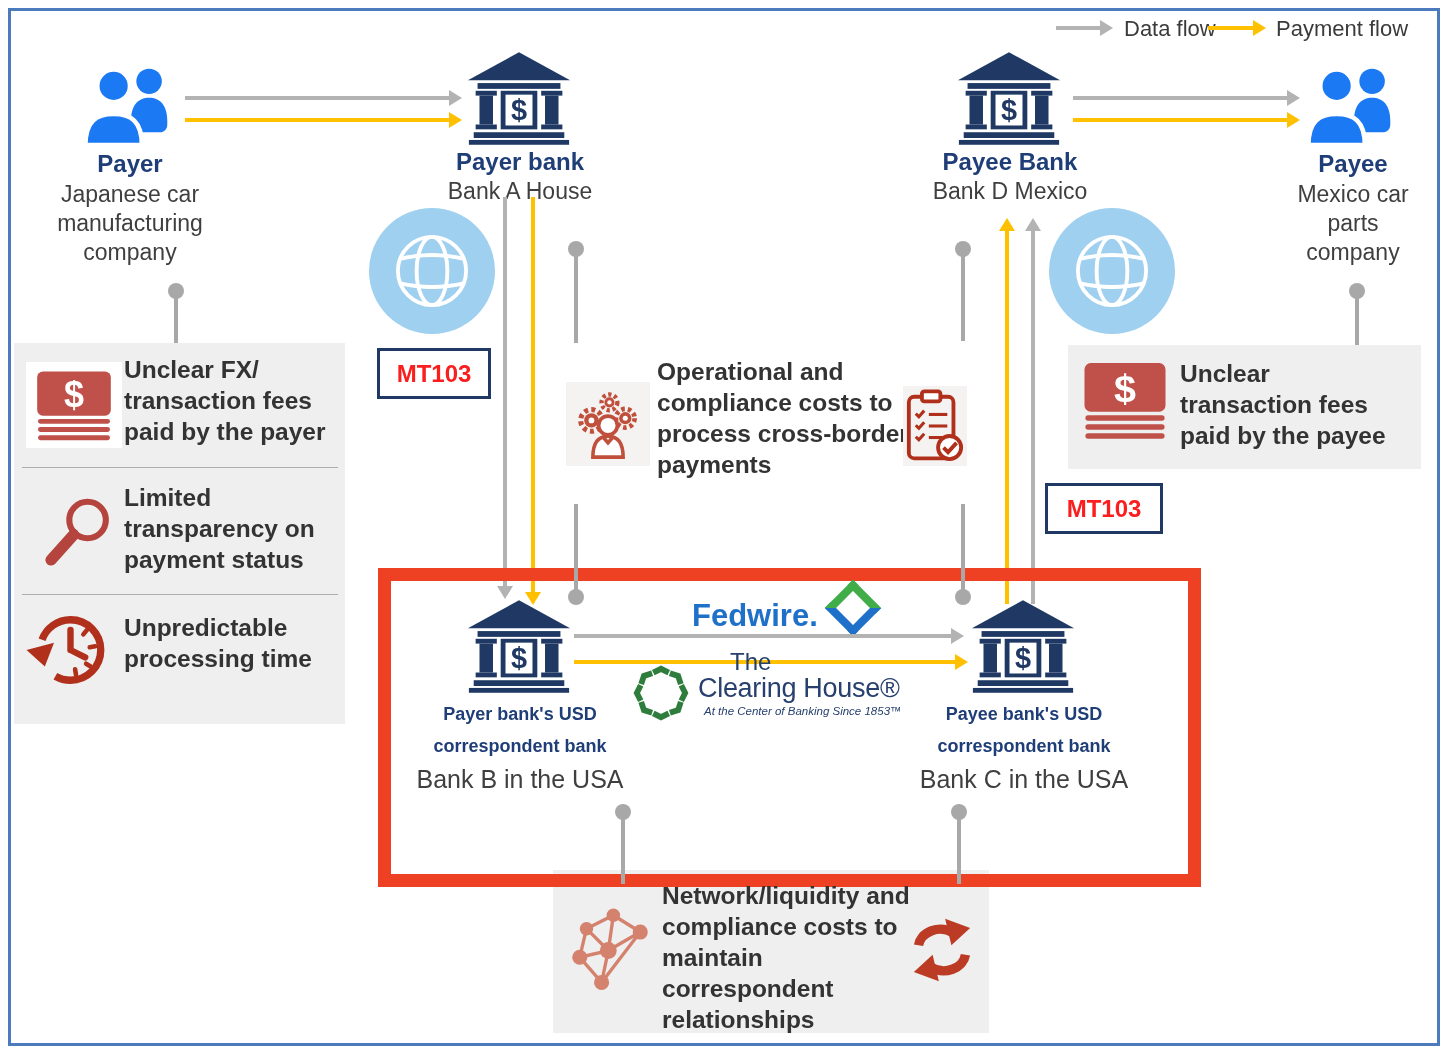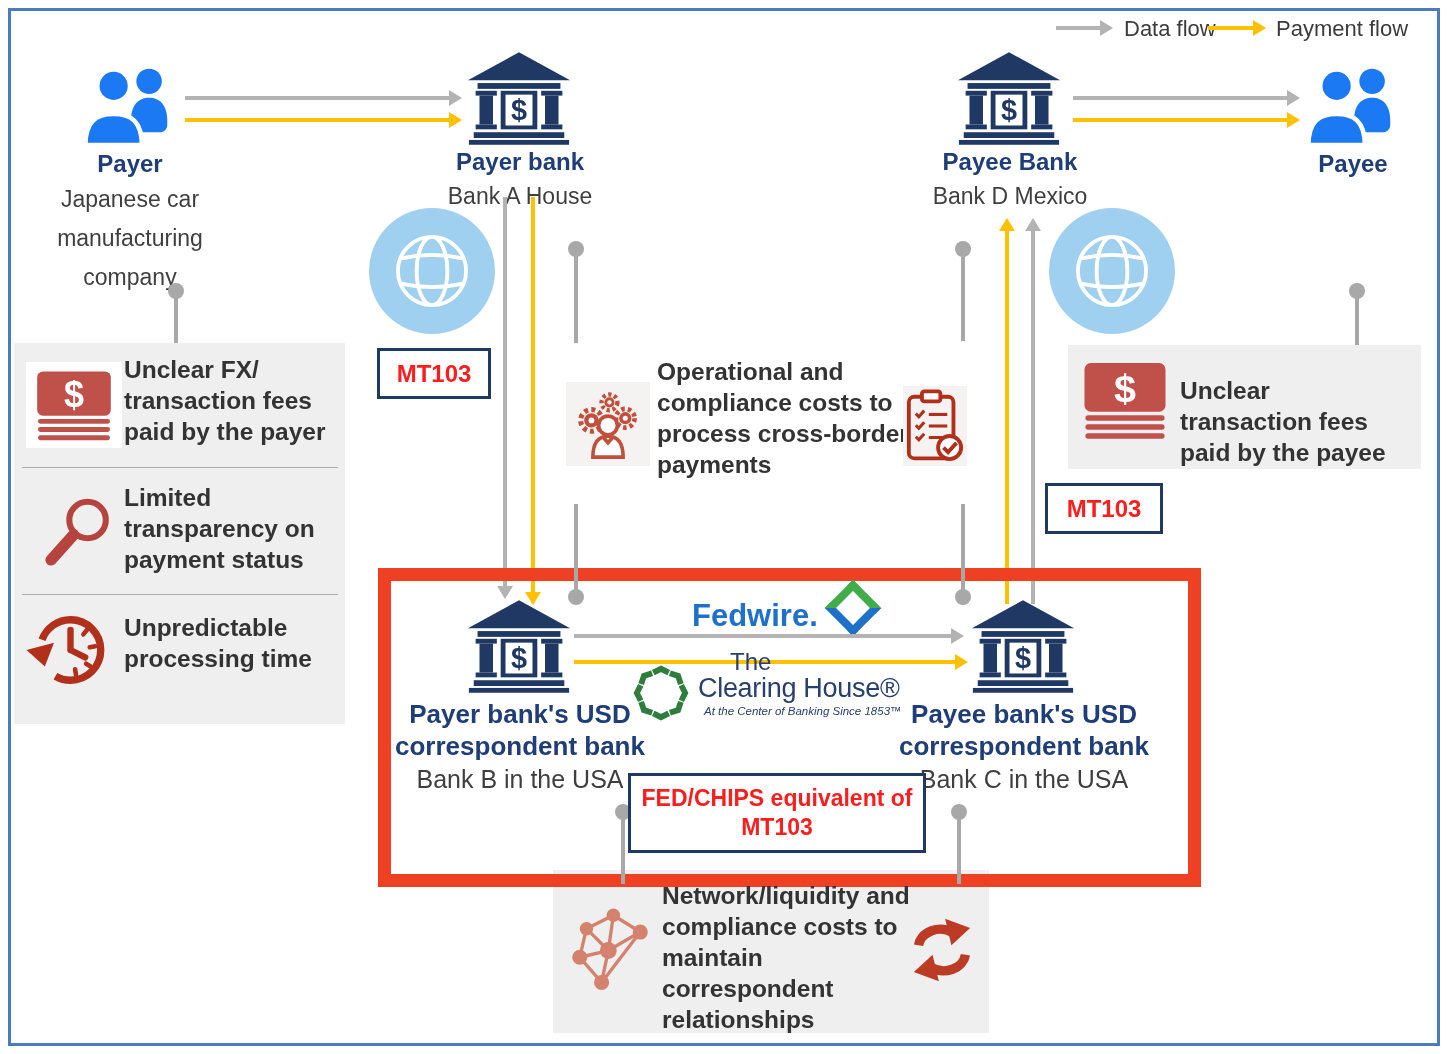--- a/index.html
+++ b/index.html
@@ -1,22 +1,22 @@
 <!DOCTYPE html>
 <html><head>
 <meta charset="utf-8">
 <style>
   html,body{margin:0;padding:0;background:#fff;}
   #canvas{position:relative;width:1448px;height:1054px;background:#fff;overflow:hidden;
           font-family:"Liberation Sans", sans-serif;color:#3b3b3b;}
   #frame{position:absolute;left:8px;top:8px;width:1426px;height:1032px;border:3px solid #4b7bbd;}
   .panel{position:absolute;background:#efefef;}
   .label-name{position:absolute;font-weight:bold;color:#1f3e78;font-size:24px;text-align:center;line-height:28px;}
-  .label-desc{position:absolute;color:#3f3f3f;font-size:23px;text-align:center;line-height:39px;}
-  .corr-name{position:absolute;font-weight:bold;color:#1f3e78;font-size:26px;text-align:center;line-height:32px;}
+  .label-desc{position:absolute;color:#3f3f3f;font-size:23px;text-align:center;line-height:29px;}
+  .corr-name{position:absolute;font-weight:bold;color:#1f3e78;font-size:18px;text-align:center;line-height:32px;}
   .corr-desc{position:absolute;color:#3f3f3f;font-size:25px;text-align:center;line-height:30px;}
   .note-text{position:absolute;color:#333;font-size:24.5px;line-height:31px;font-weight:bold;}
   .legend-label{position:absolute;font-size:22px;color:#3b3b3b;}
   .msg-box{position:absolute;background:#fff;border:3px solid #1f3864;display:flex;align-items:center;justify-content:center;
            color:#fa1e1e;font-weight:bold;font-size:24px;text-align:center;}
   
   .harrow{position:absolute;height:4px;}
   .harrow .shaft{position:absolute;left:0;right:11px;top:0;height:4px;}
   .harrow .head{position:absolute;right:0;top:-6px;width:0;height:0;border-top:8px solid transparent;border-bottom:8px solid transparent;}
   .harrow.gray .shaft{background:#b3b3b3;} .harrow.gray .head{border-left:13px solid #b3b3b3;}
@@ -133,20 +133,21 @@
     <svg viewBox="0 0 110 92" width="100" height="86">
       <g fill="#1a79f3">
         <circle cx="76" cy="20" r="14"></circle>
         <path d="M56 64 c0-18 8-26 20-26 c12 0 20 8 20 26 v4 c0 5-4 8-8 8 h-24 c-5 0-8-3-8-8 z"></path>
       </g>
       <circle cx="37" cy="25" r="18" fill="#1a79f3" stroke="#fff" stroke-width="5"></circle>
       <path d="M6 90 c0-26 12-34 31-34 c19 0 31 8 31 34 z" fill="#1a79f3" stroke="#fff" stroke-width="5"></path>
     </svg>
   </div>
   <div class="label-name" style="left:1278px;top:150px;width:150px;">Payee</div>
+  <div class="label-desc" style="left:1288px;top:180px;width:130px;">Mexico car parts company</div>
 
   <div class="harrow gray" style="left:185px;top:96px;width:277px;">
       <div class="shaft"></div>
       <div class="head"></div>
     </div>
   <div class="harrow yellow" style="left:185px;top:118px;width:277px;">
       <div class="shaft"></div>
       <div class="head"></div>
     </div>
   <div class="harrow gray" style="left:1073px;top:96px;width:227px;">
@@ -269,21 +270,21 @@
     <svg viewBox="0 0 100 88" width="90" height="80">
       <rect x="5" y="3" width="90" height="54" rx="7" fill="#c0504a"></rect>
       <text x="50" y="46" text-anchor="middle" font-size="44" font-weight="bold" fill="#fff">$</text>
       <g stroke="#c0504a" stroke-width="6" stroke-linecap="round">
           <path d="M9 64 h82"></path>
           <path d="M9 74 h82"></path>
           <path d="M9 84 h82"></path>
         </g>
     </svg>
   </div>
-  <div class="note-text" style="left:1180px;top:358px;width:220px;margin-top:17px;">Unclear transaction fees paid by the payee</div>
+  <div class="note-text" style="left:1180px;top:358px;width:220px;">Unclear transaction fees paid by the payee</div>
 
   <div class="pin dot-top" style="left:168px;top:283px;height:60px;">
       <div class="dot"></div>
       <div class="line"></div>
     </div>
   <div class="pin dot-top" style="left:1349px;top:283px;height:62px;">
       <div class="dot"></div>
       <div class="line"></div>
     </div>
   <div class="pin dot-top" style="left:568px;top:241px;height:102px;">
@@ -383,23 +384,20 @@
         <path d="M22 9 L30 5 L38 9" transform="rotate(315 30 30)"></path>
       </g>
     </svg>
   </div>
   <div style="position:absolute;left:698px;top:620px;width:210px;margin-top:30px;">
     <div class="tch-line1">The</div>
     <div class="tch-line2">Clearing House®</div>
     <div class="tch-tag">At the Center of Banking Since 1853™</div>
   </div>
 
-  <div class="msg-box" style="left:628px;top:773px;width:292px;height:74px;font-size:23px;line-height:29px;">
-    <div style="width:280px;">FED/CHIPS equivalent of MT103</div>
-  </div>
 
   <div style="position:absolute;left:568px;top:903px;width:84px;height:90px;">
     <svg viewBox="0 0 100 106" width="84" height="90">
       <g stroke="#d4826e" stroke-width="4" fill="none">
         <path d="M22 30 L54 14 L86 34 M22 30 L14 64 L40 94 M22 30 L48 56 M54 14 L48 56 M86 34 L48 56 M14 64 L48 56 M40 94 L48 56 M86 34 L40 94"></path>
       </g>
       <g fill="#d4826e">
         <circle cx="22" cy="30" r="8"></circle>
           <circle cx="54" cy="14" r="8"></circle>
           <circle cx="86" cy="34" r="9"></circle>

